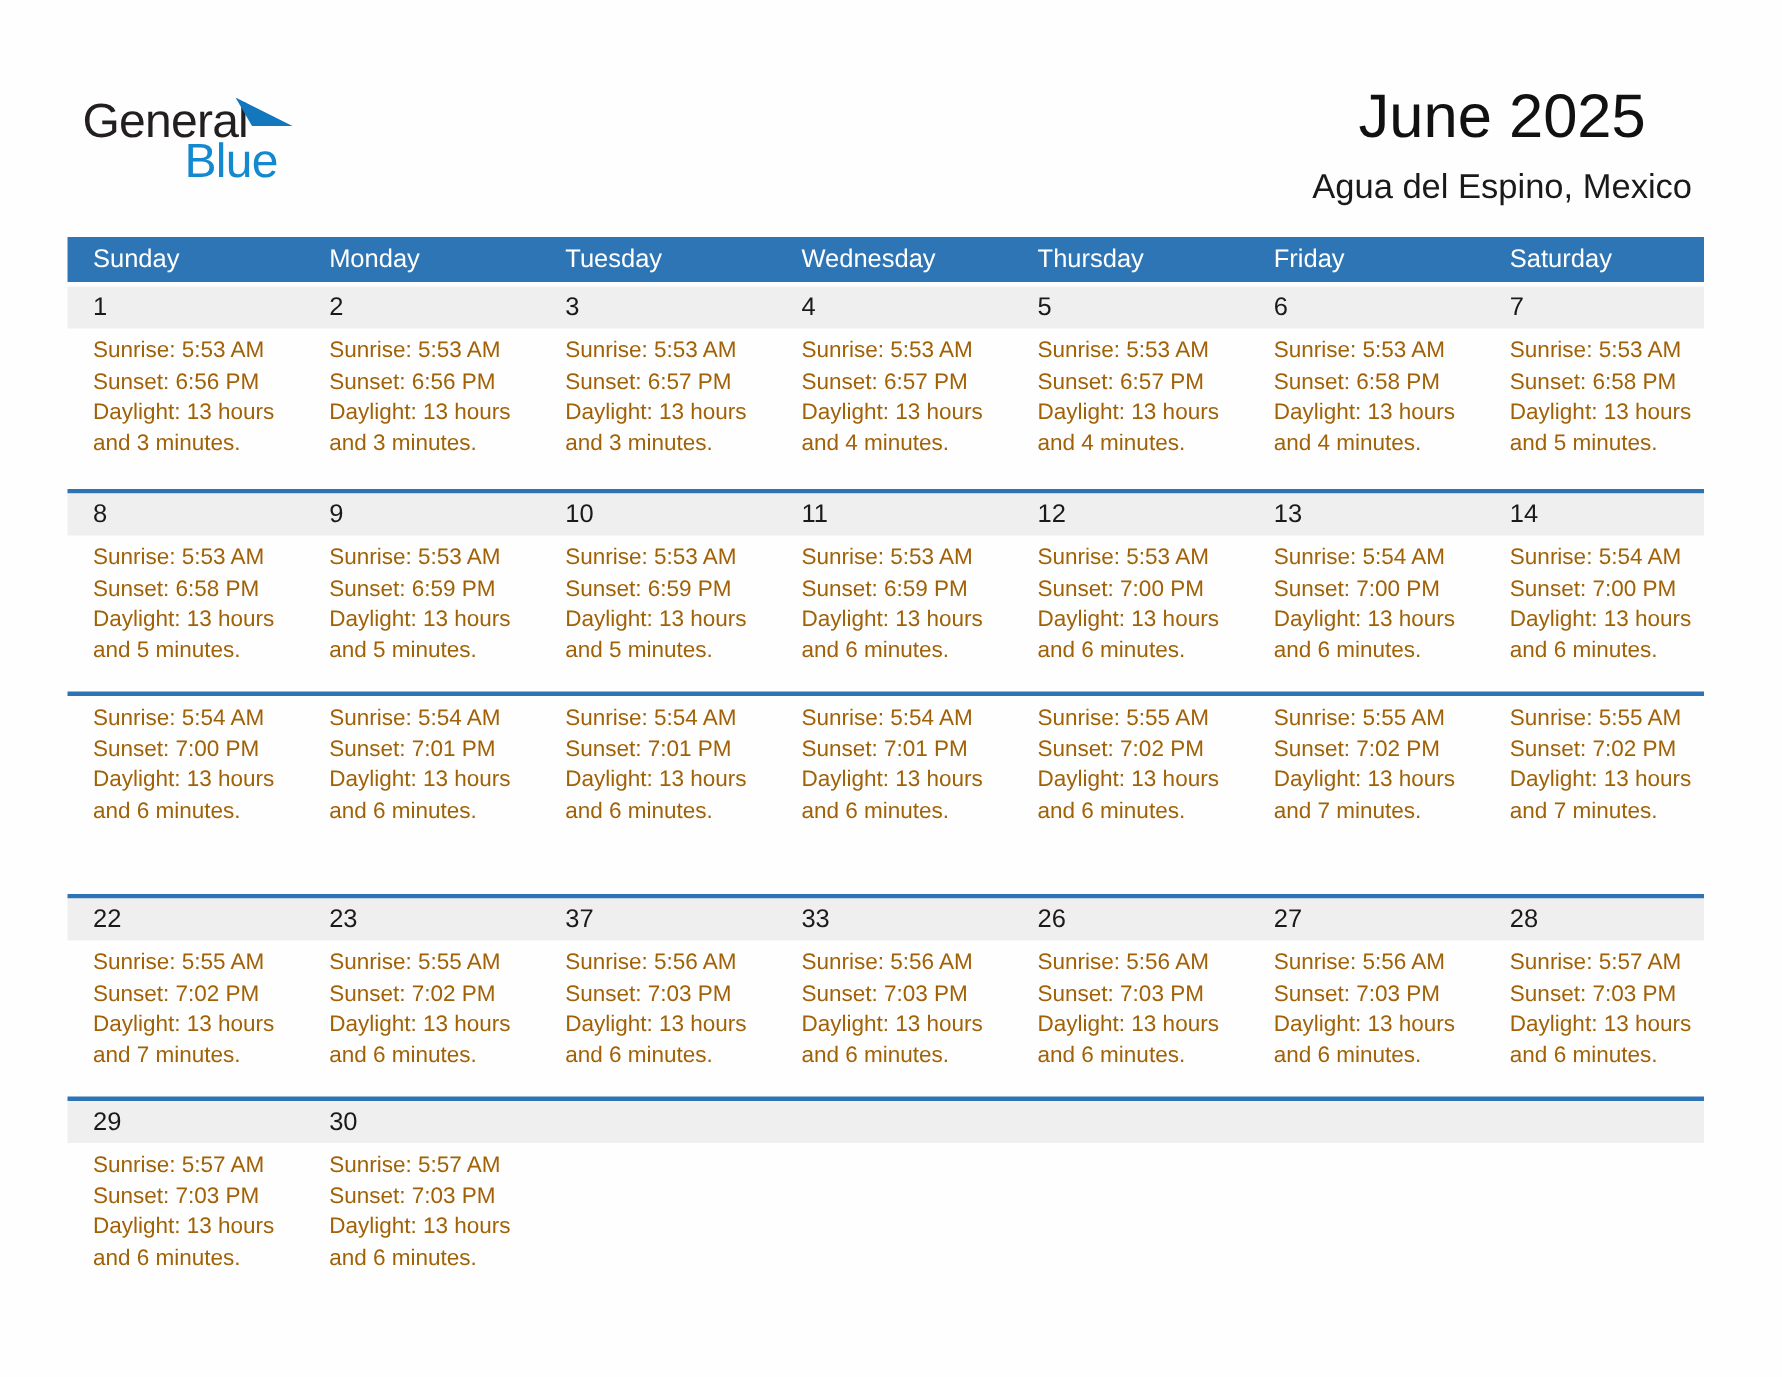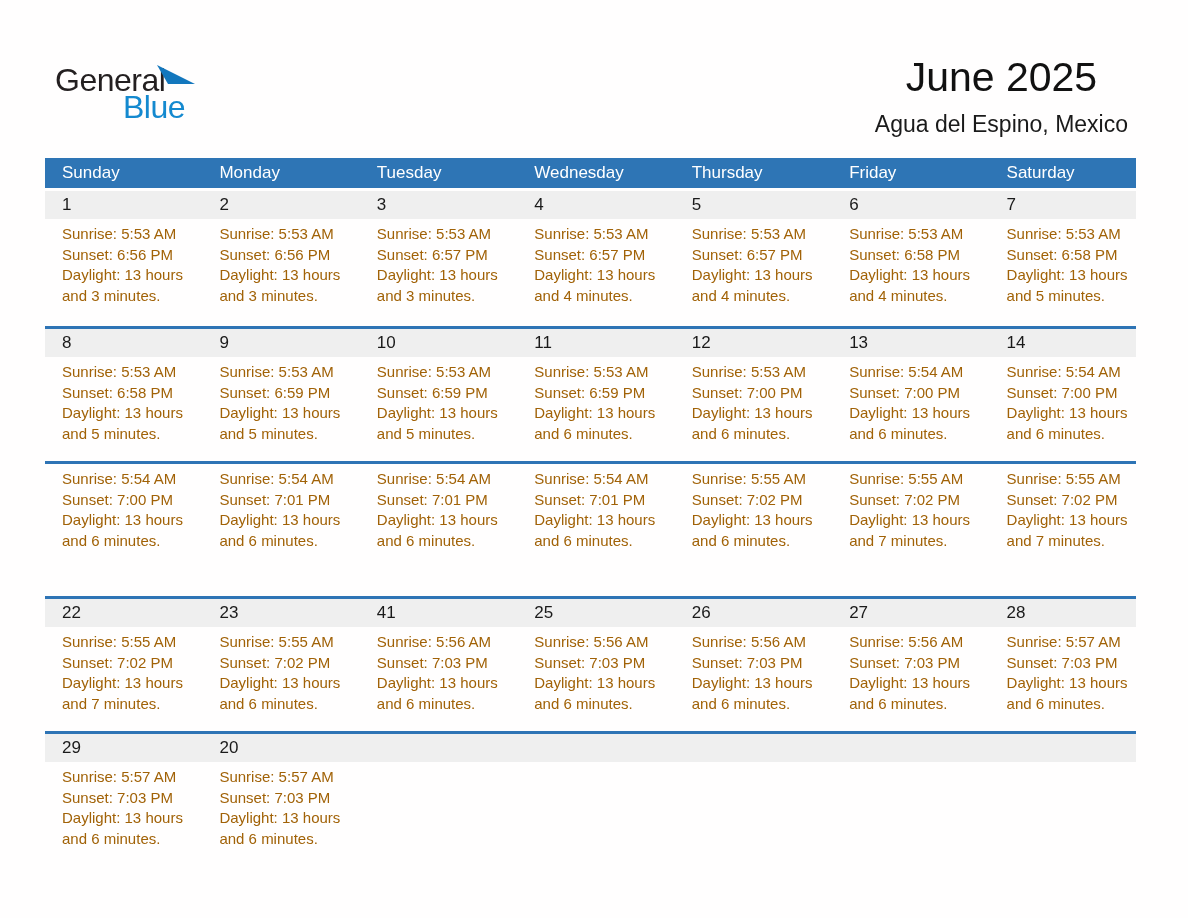--- a/index.html
+++ b/index.html
@@ -244,22 +244,22 @@
               <div>Sunset: 7:02 PM</div>
               <div>Daylight: 13 hours</div>
               <div>and 7 minutes.</div>
             </div>
           </div>
         </div>
         <div class="week-row">
           <div class="band grid7">
             <div class="num">22</div>
             <div class="num">23</div>
-            <div class="num">41</div>
-            <div class="num">25</div>
+            <div class="num">37</div>
+            <div class="num">33</div>
             <div class="num">26</div>
             <div class="num">27</div>
             <div class="num">28</div>
           </div>
           <div class="grid7">
             <div class="info">
               <div>Sunrise: 5:55 AM</div>
               <div>Sunset: 7:02 PM</div>
               <div>Daylight: 13 hours</div>
               <div>and 7 minutes.</div>
@@ -298,21 +298,21 @@
               <div>Sunrise: 5:57 AM</div>
               <div>Sunset: 7:03 PM</div>
               <div>Daylight: 13 hours</div>
               <div>and 6 minutes.</div>
             </div>
           </div>
         </div>
         <div class="week-row">
           <div class="band grid7">
             <div class="num">29</div>
-            <div class="num">20</div>
+            <div class="num">30</div>
             <div class="num"></div>
             <div class="num"></div>
             <div class="num"></div>
             <div class="num"></div>
             <div class="num"></div>
           </div>
           <div class="grid7">
             <div class="info">
               <div>Sunrise: 5:57 AM</div>
               <div>Sunset: 7:03 PM</div>

